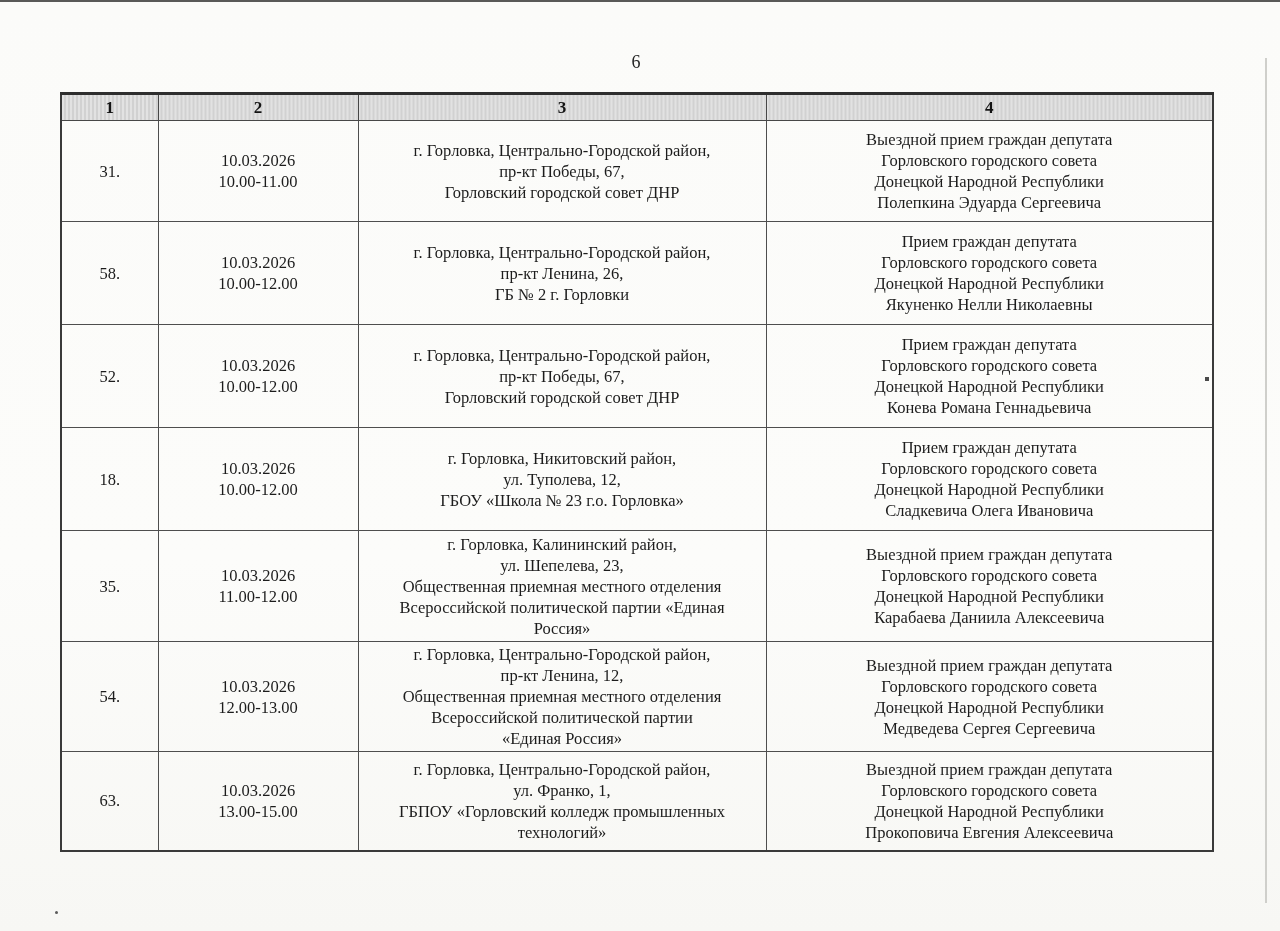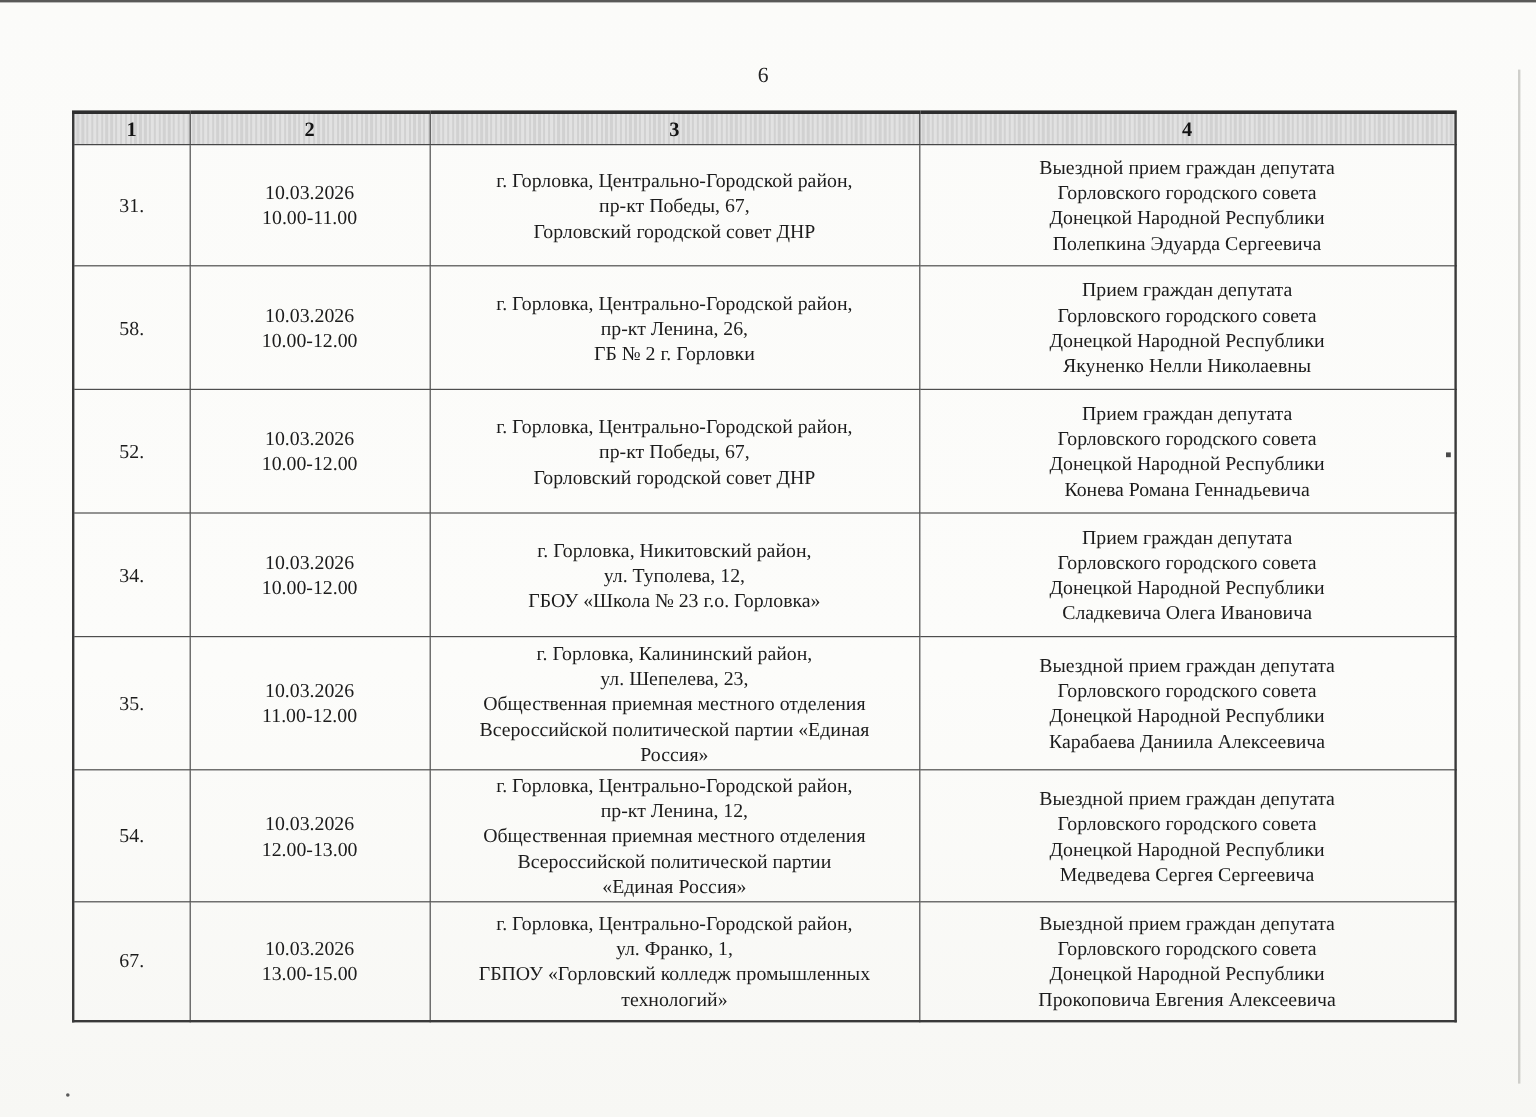--- a/index.html
+++ b/index.html
@@ -147,21 +147,21 @@
 10.00-12.00</td>
         <td>г. Горловка, Центрально-Городской район,
 пр-кт Победы, 67,
 Горловский городской совет ДНР</td>
         <td>Прием граждан депутата
 Горловского городского совета
 Донецкой Народной Республики
 Конева Романа Геннадьевича</td>
       </tr>
       <tr style="height:103px">
-        <td class="num-cell">34.</td>
+        <td class="num-cell">18.</td>
         <td>10.03.2026
 10.00-12.00</td>
         <td>г. Горловка, Никитовский район,
 ул. Туполева, 12,
 ГБОУ «Школа № 23 г.о. Горловка»</td>
         <td>Прием граждан депутата
 Горловского городского совета
 Донецкой Народной Республики
 Сладкевича Олега Ивановича</td>
       </tr>
@@ -187,21 +187,21 @@
 пр-кт Ленина, 12,
 Общественная приемная местного отделения
 Всероссийской политической партии
 «Единая Россия»</td>
         <td>Выездной прием граждан депутата
 Горловского городского совета
 Донецкой Народной Республики
 Медведева Сергея Сергеевича</td>
       </tr>
       <tr style="height:99px">
-        <td class="num-cell">67.</td>
+        <td class="num-cell">63.</td>
         <td>10.03.2026
 13.00-15.00</td>
         <td>г. Горловка, Центрально-Городской район,
 ул. Франко, 1,
 ГБПОУ «Горловский колледж промышленных
 технологий»</td>
         <td>Выездной прием граждан депутата
 Горловского городского совета
 Донецкой Народной Республики
 Прокоповича Евгения Алексеевича</td>

